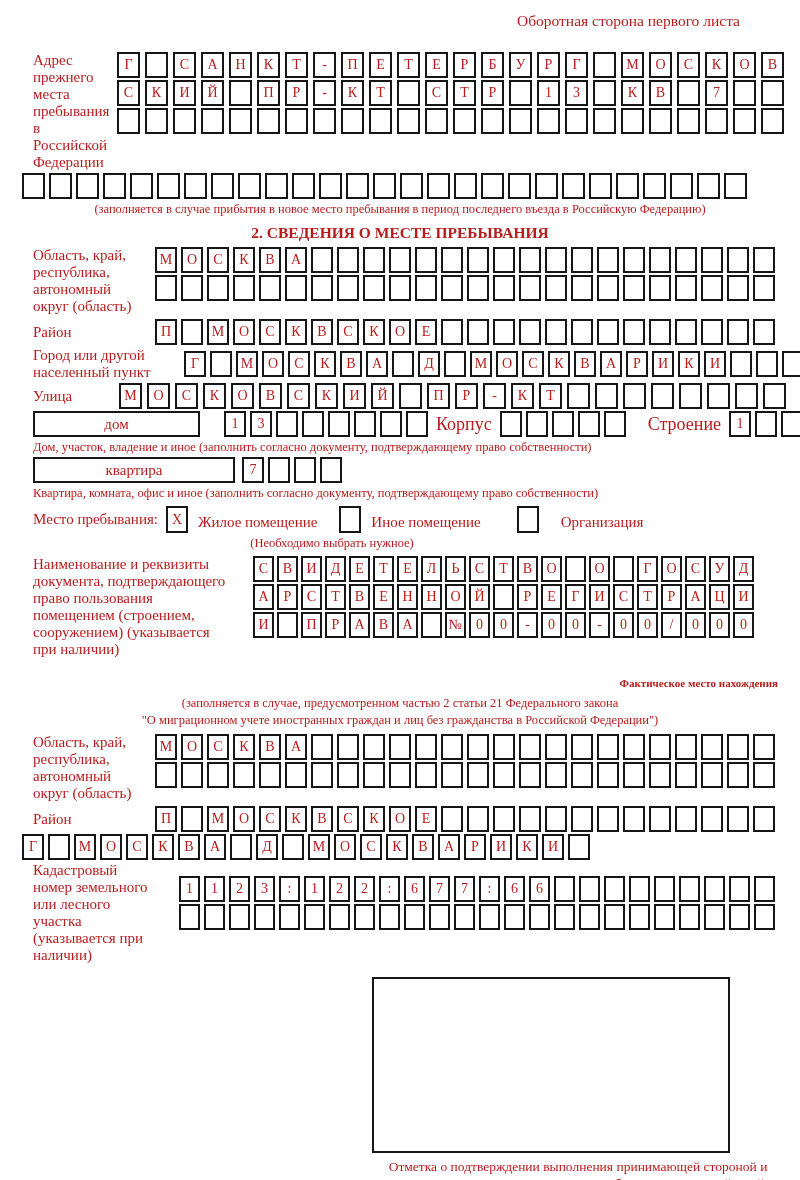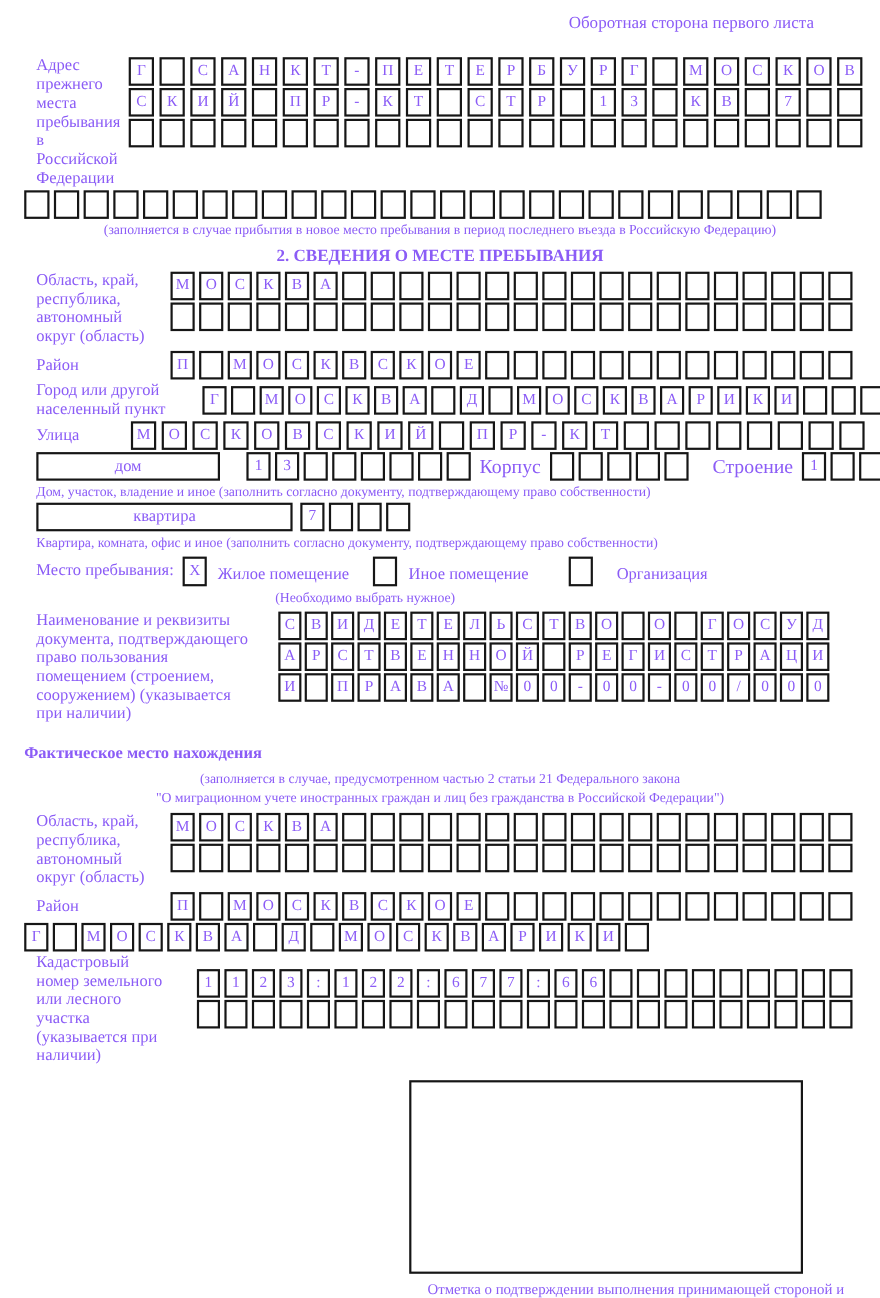--- a/index.html
+++ b/index.html
@@ -2,21 +2,21 @@
 <html><head>
 <meta charset="utf-8">
 <style>
   html,body{margin:0;padding:0;background:#ffffff;}
   .page{
     position:relative;
     width:800px;height:1180px;
     box-sizing:border-box;
     padding:12px 22px 0 22px;
     background:#ffffff;
-    color:#8b5cf6;
+    color:#b91c1c;
     font-family:"Liberation Serif","DejaVu Serif",serif;
     overflow:hidden;
   }
   .hdr{ text-align:right; padding-right:38px; font-size:15.5px; }
 
   .field{ display:flex; align-items:flex-start; margin-bottom:2px; }
   .field.vcenter{ align-items:center; }
   .flabel{ font-size:15px; line-height:17px; flex:none; box-sizing:border-box; padding-right:23px; }
   .pad{ padding-left:11px; }
   .w95{ width:95px; }
@@ -46,32 +46,32 @@
   .center{ text-align:center; }
   .sec-title{ text-align:center; font-weight:bold; font-size:15.5px; margin:7px 0 5px 0; }
 
   .inlinerow{ display:flex; align-items:center; margin:2px 0 2px 11px; }
   .wide-cell{
     height:26px; border:2px solid #161616; box-sizing:border-box;
     display:flex; align-items:center; justify-content:center;
     font-size:15px; flex:none;
   }
   .cw167{ width:167px; margin-right:24px; }
-  .cw202{ width:233px; margin-right:7px; }
+  .cw202{ width:202px; margin-right:7px; }
   .inline-label{ font-size:18px; margin:0 8px; flex:none; }
   .checkbox{
     width:22px;height:27px;border:2px solid #161616;box-sizing:border-box;
     display:inline-flex;align-items:center;justify-content:center;
     font-size:14px;flex:none;
   }
   .mesto{ display:flex; align-items:center; margin:5px 0 0 11px; font-size:15px; }
   .mesto .opt-label{ margin:5px 14px 0 10px; }
   .note{ width:620px; text-align:center; font-size:12.5px; margin-top:3px; }
 
-  .fact-title{ text-align:left; font-weight:bold; font-size:15px; margin:19px 0 7px 0; }
+  .fact-title{ text-align:right; font-weight:bold; font-size:11px; margin:19px 0 7px 0; }
   .offset14{ margin-top:14px; }
 
   .stamp-wrap{ margin-top:13px; }
   .stamp-box{
     width:358px;height:176px;
     border:2px solid #161616;box-sizing:border-box;
     margin-left:350px;
   }
   .stamp-caption{
     width:436px; margin:5px 0 0 338px;

